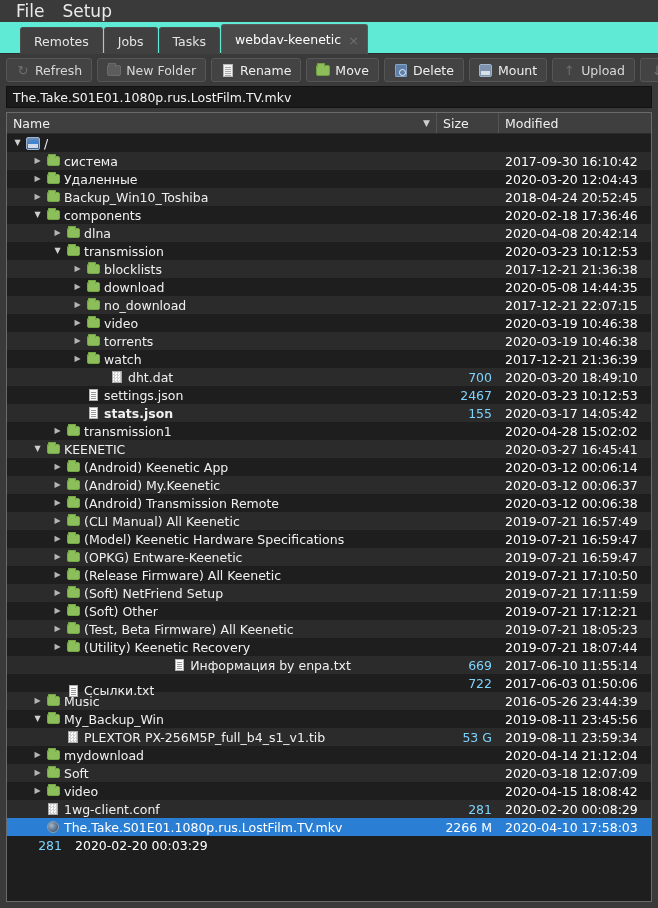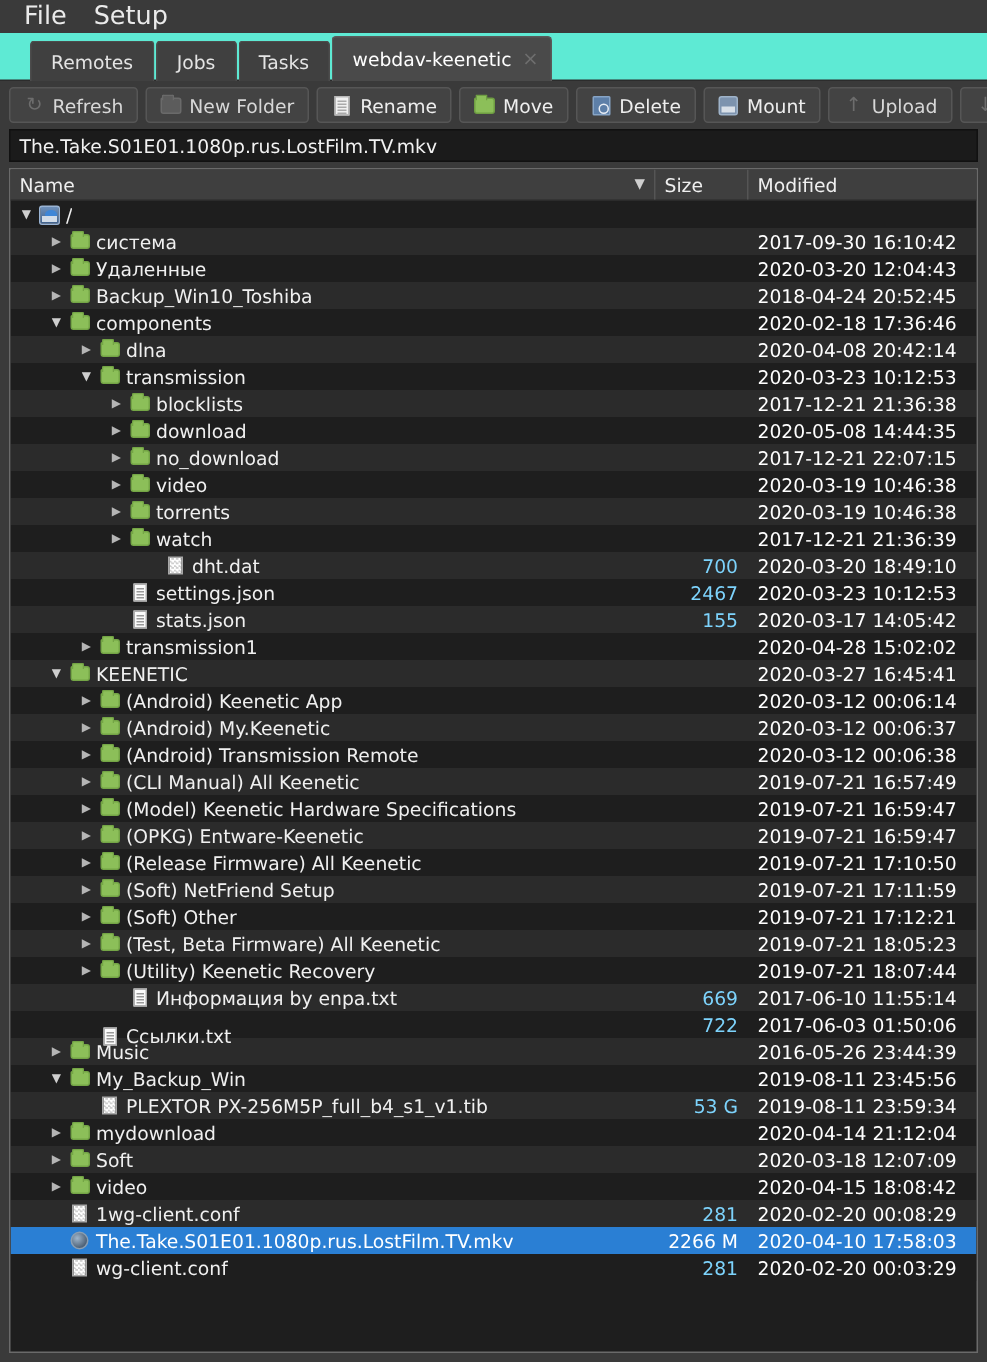--- a/index.html
+++ b/index.html
@@ -468,21 +468,21 @@
           <span class="twisty empty"></span>
           <span class="ricon">
             <span class="f-text"></span>
           </span>
           <span class="label">settings.json</span>
         </div>
         <div class="c-size">2467</div>
         <div class="c-mod">2020-03-23 10:12:53</div>
       </div>
       <div class="row even">
-        <div class="c-name" style="padding-left: 64px;">
+        <div class="c-name" style="padding-left: 64px; font-weight: bold;">
           <span class="twisty empty"></span>
           <span class="ricon">
             <span class="f-text"></span>
           </span>
           <span class="label">stats.json</span>
         </div>
         <div class="c-size">155</div>
         <div class="c-mod">2020-03-17 14:05:42</div>
       </div>
       <div class="row odd">
@@ -622,21 +622,21 @@
           <span class="twisty ">▶</span>
           <span class="ricon">
             <span class="f-folder"></span>
           </span>
           <span class="label">(Utility) Keenetic Recovery</span>
         </div>
         <div class="c-size"></div>
         <div class="c-mod">2019-07-21 18:07:44</div>
       </div>
       <div class="row even">
-        <div class="c-name" style="padding-left: 64px;">
+        <div class="c-name" style="padding-left: 64px; justify-content: center;">
           <span class="twisty empty"></span>
           <span class="ricon">
             <span class="f-text"></span>
           </span>
           <span class="label">Информация by enpa.txt</span>
         </div>
         <div class="c-size">669</div>
         <div class="c-mod">2017-06-10 11:55:14</div>
       </div>
       <div class="row odd">
@@ -732,24 +732,17 @@
           <span class="twisty empty"></span>
           <span class="ricon">
             <span class="f-video"></span>
           </span>
           <span class="label">The.Take.S01E01.1080p.rus.LostFilm.TV.mkv</span>
         </div>
         <div class="c-size">2266 M</div>
         <div class="c-mod">2020-04-10 17:58:03</div>
       </div>
       <div class="row odd">
-        <div class="c-name" style="padding-left: 24px;">
-          <span class="twisty empty"></span>
-          <span class="ricon">
-            <span class="f-bin"></span>
-          </span>
-          <span class="label">wg-client.conf</span>
-        </div>
         <div class="c-size">281</div>
         <div class="c-mod">2020-02-20 00:03:29</div>
       </div>
     </div>
 </div>
 
 </body></html>

